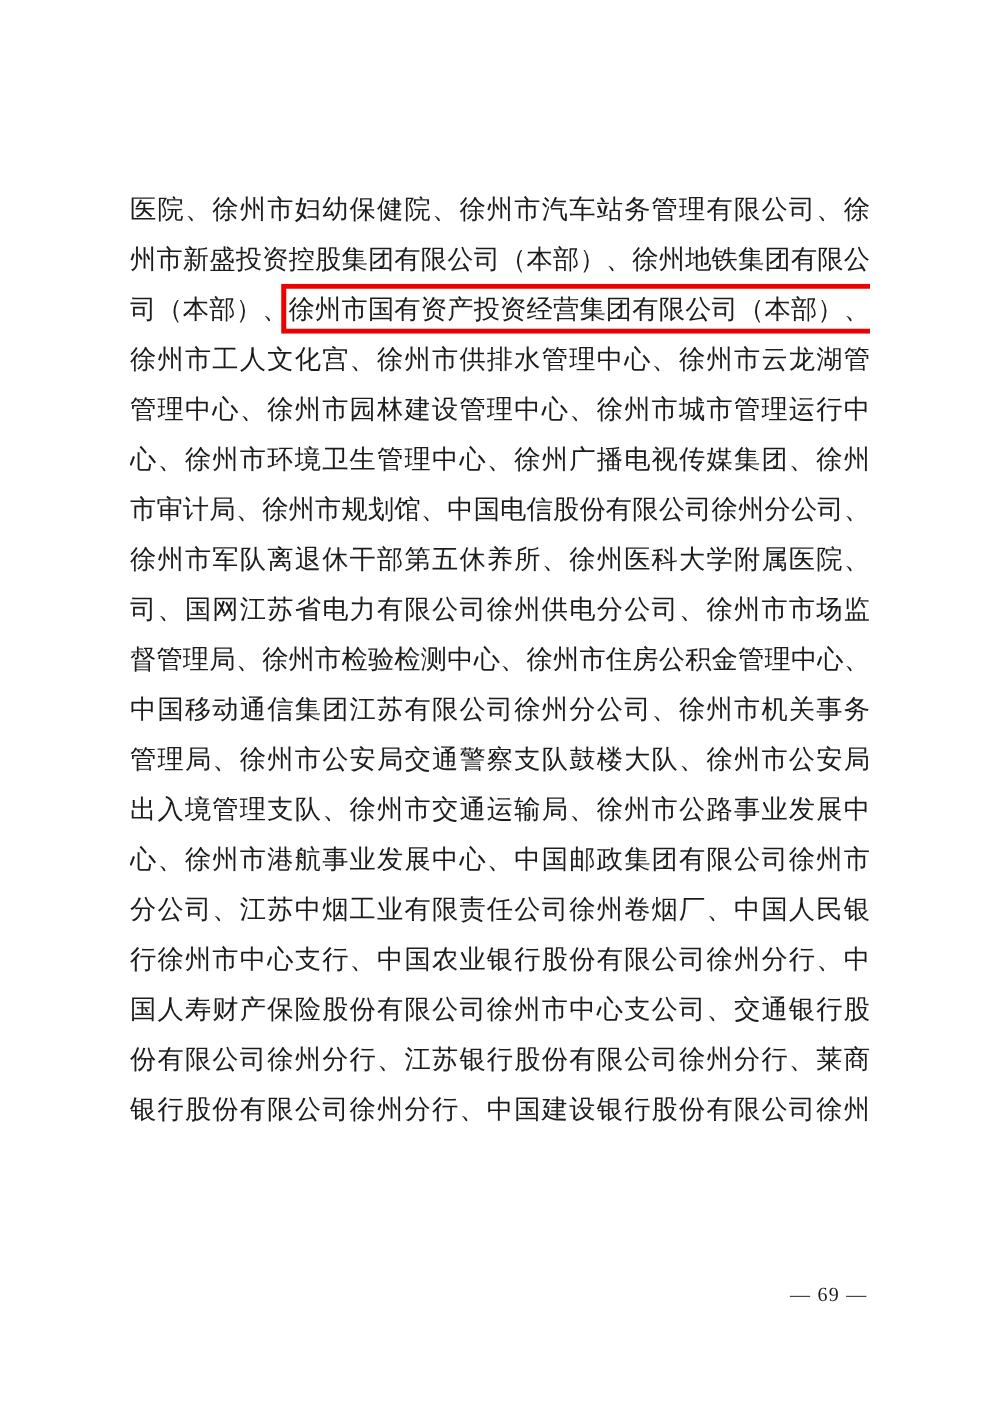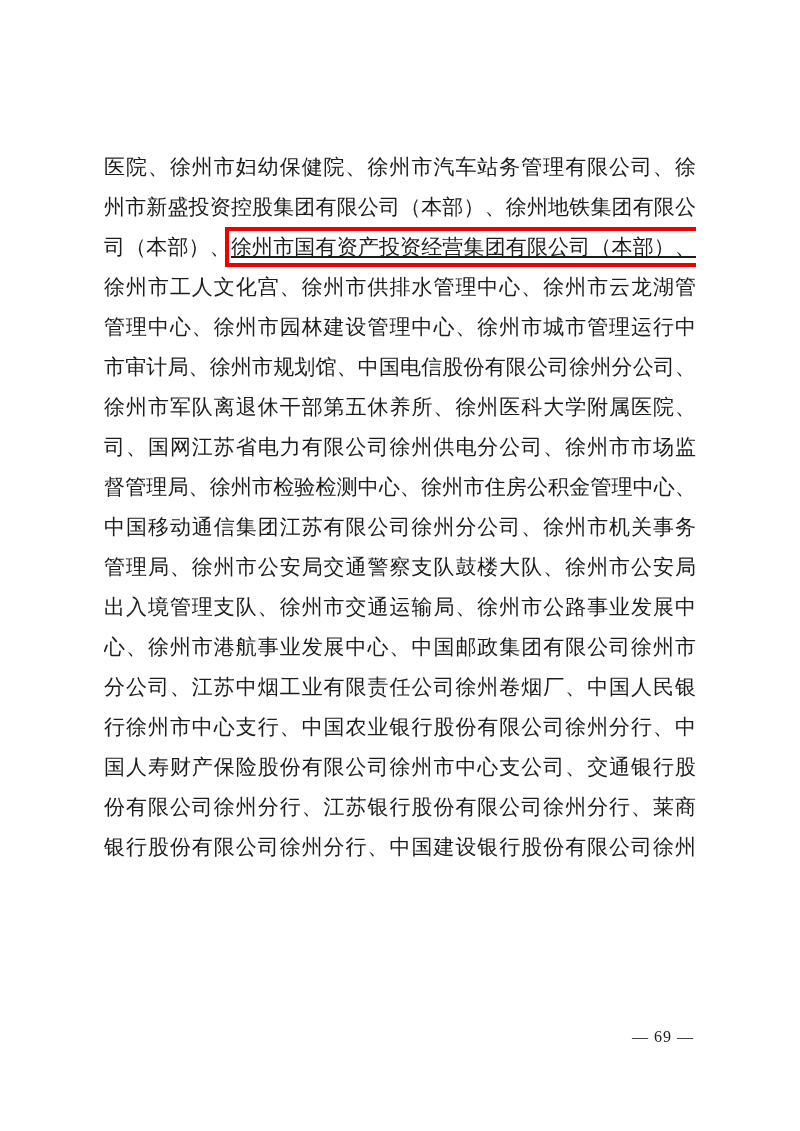--- a/index.html
+++ b/index.html
@@ -30,21 +30,20 @@
     text-align-last: justify;
     text-justify: inter-character;
     overflow: hidden;
     white-space: normal;
   }
   .highlight-box {
     border: 4px solid #ee0000;
     padding: 4px 2px;
     margin: 0 -6px;
     position: relative;
-    text-decoration: underline;
   }
   .page-number {
     position: absolute;
     top: 1024px;
     right: 106px;
     font-size: 16px;
     line-height: 26px;
     letter-spacing: 1px;
     color: #1c1c1c;
     white-space: nowrap;
@@ -57,20 +56,21 @@
 
   <div class="text-block">
 
     <div class="text-line">医院、徐州市妇幼保健院、徐州市汽车站务管理有限公司、徐</div>
     <div class="text-line">州市新盛投资控股集团有限公司（本部）、徐州地铁集团有限公</div>
 
     <div class="text-line"><span>司（本部）、</span><span class="highlight-box">徐州市国有资产投资经营集团有限公司（本部）、</span></div>
 
     <div class="text-line">徐州市工人文化宫、徐州市供排水管理中心、徐州市云龙湖管</div>
     <div class="text-line">管理中心、徐州市园林建设管理中心、徐州市城市管理运行中</div>
+    <div class="text-line">心、徐州市环境卫生管理中心、徐州广播电视传媒集团、徐州</div>
     <div class="text-line">市审计局、徐州市规划馆、中国电信股份有限公司徐州分公司、</div>
     <div class="text-line">徐州市军队离退休干部第五休养所、徐州医科大学附属医院、</div>
     <div class="text-line">司、国网江苏省电力有限公司徐州供电分公司、徐州市市场监</div>
     <div class="text-line">督管理局、徐州市检验检测中心、徐州市住房公积金管理中心、</div>
     <div class="text-line">中国移动通信集团江苏有限公司徐州分公司、徐州市机关事务</div>
     <div class="text-line">管理局、徐州市公安局交通警察支队鼓楼大队、徐州市公安局</div>
     <div class="text-line">出入境管理支队、徐州市交通运输局、徐州市公路事业发展中</div>
     <div class="text-line">心、徐州市港航事业发展中心、中国邮政集团有限公司徐州市</div>
     <div class="text-line">分公司、江苏中烟工业有限责任公司徐州卷烟厂、中国人民银</div>
     <div class="text-line">行徐州市中心支行、中国农业银行股份有限公司徐州分行、中</div>

